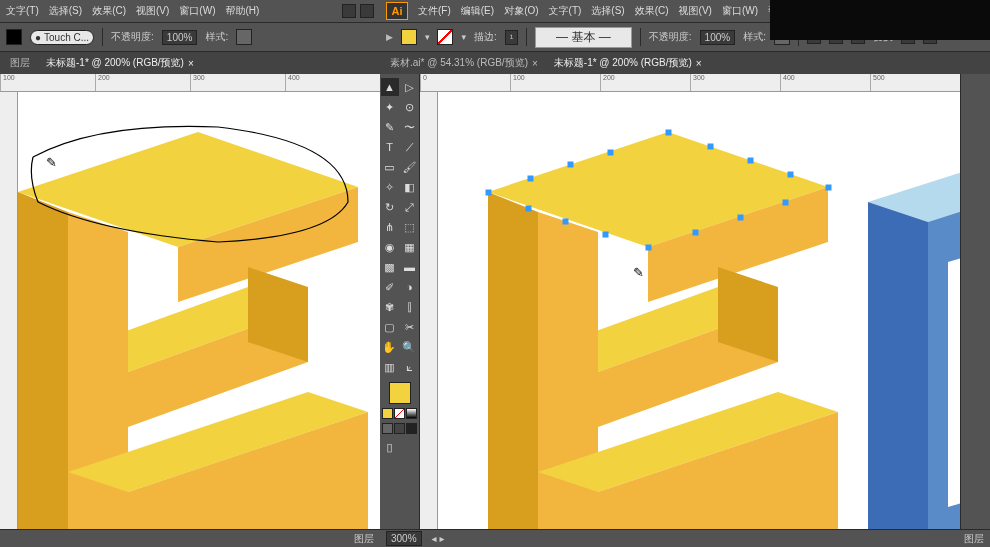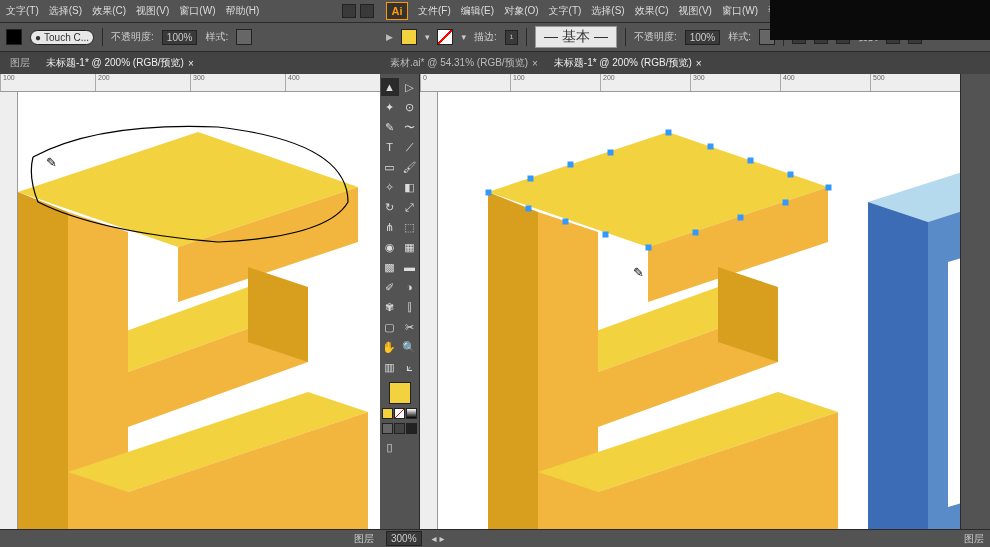--- a/index.html
+++ b/index.html
@@ -6,21 +6,21 @@
 body{background:#1a1a1a;width:990px;height:547px;overflow:hidden;position:relative;}
 .app{display:flex;height:547px;}
 .window{position:relative;background:#737373;}
 .window.left{width:380px;}
 .window.right{width:610px;display:flex;flex-direction:column;}
 .menubar{height:22px;background:#535353;display:flex;align-items:center;padding:0 6px;font-size:10px;color:#ddd;gap:10px;}
 .menuitem{cursor:pointer;}
 .optbar{height:30px;background:#535353;border-top:1px solid #2a2a2a;border-bottom:1px solid #2a2a2a;display:flex;align-items:center;padding:0 6px;gap:8px;font-size:10px;color:#ccc;}
 .swatch{width:16px;height:16px;border:1px solid #222;}
 .dropdown{background:#3a3a3a;border:1px solid #222;padding:1px 4px;font-size:10px;color:#ccc;display:flex;align-items:center;gap:3px;}
-.basicbox{background:#e8e8e8;color:#333;padding:1px 8px;font-size:14px;border:1px solid #999;text-align:center;}
+.basicbox{background:#e8e8e8;color:#333;padding:1px 20px;font-size:12px;border:1px solid #999;text-align:center;}
 .tabbar{height:22px;background:#434343;display:flex;align-items:center;padding:0 6px;gap:8px;font-size:10px;color:#bbb;}
 .tab{display:flex;align-items:center;gap:4px;padding:2px 4px;}
 .tab.active{color:#eee;}
 .tab .close{font-size:10px;cursor:pointer;}
 .workspace{display:flex;flex:1;overflow:hidden;}
 .toolbox{width:40px;background:#535353;border-right:1px solid #2a2a2a;padding:4px 2px;display:grid;grid-template-columns:repeat(2,18px);gap:2px;align-content:start;justify-content:center;}
 .tool{width:18px;height:18px;background:#535353;display:flex;align-items:center;justify-content:center;color:#ddd;font-size:11px;cursor:pointer;}
 .tool.sel{background:#2a2a2a;}
 .tool.wide{grid-column:1/3;height:22px;}
 .colorwell{display:flex;gap:2px;margin-top:4px;grid-column:1/3;justify-content:center;}

